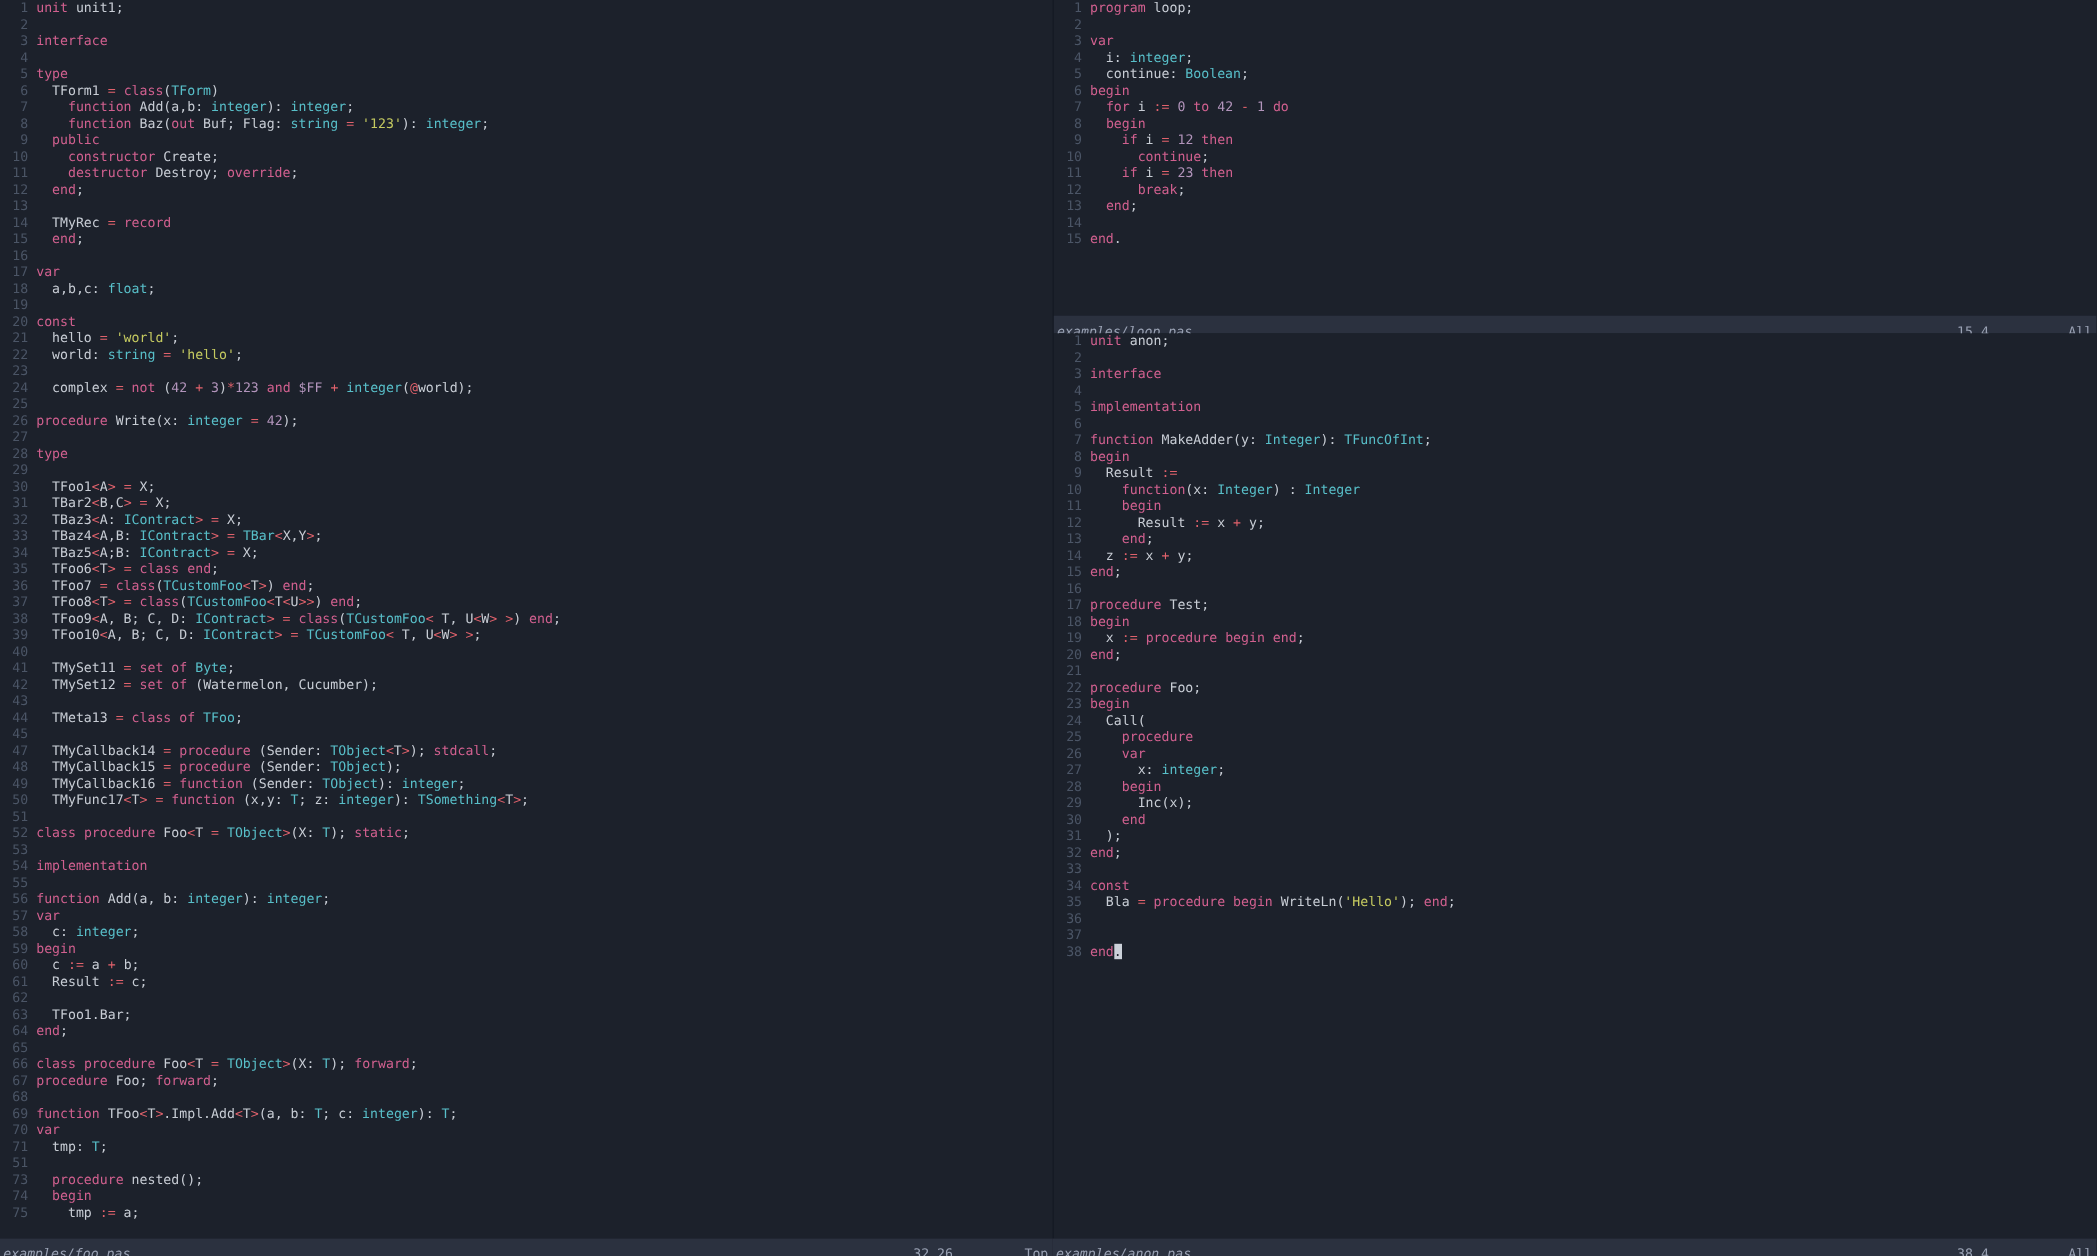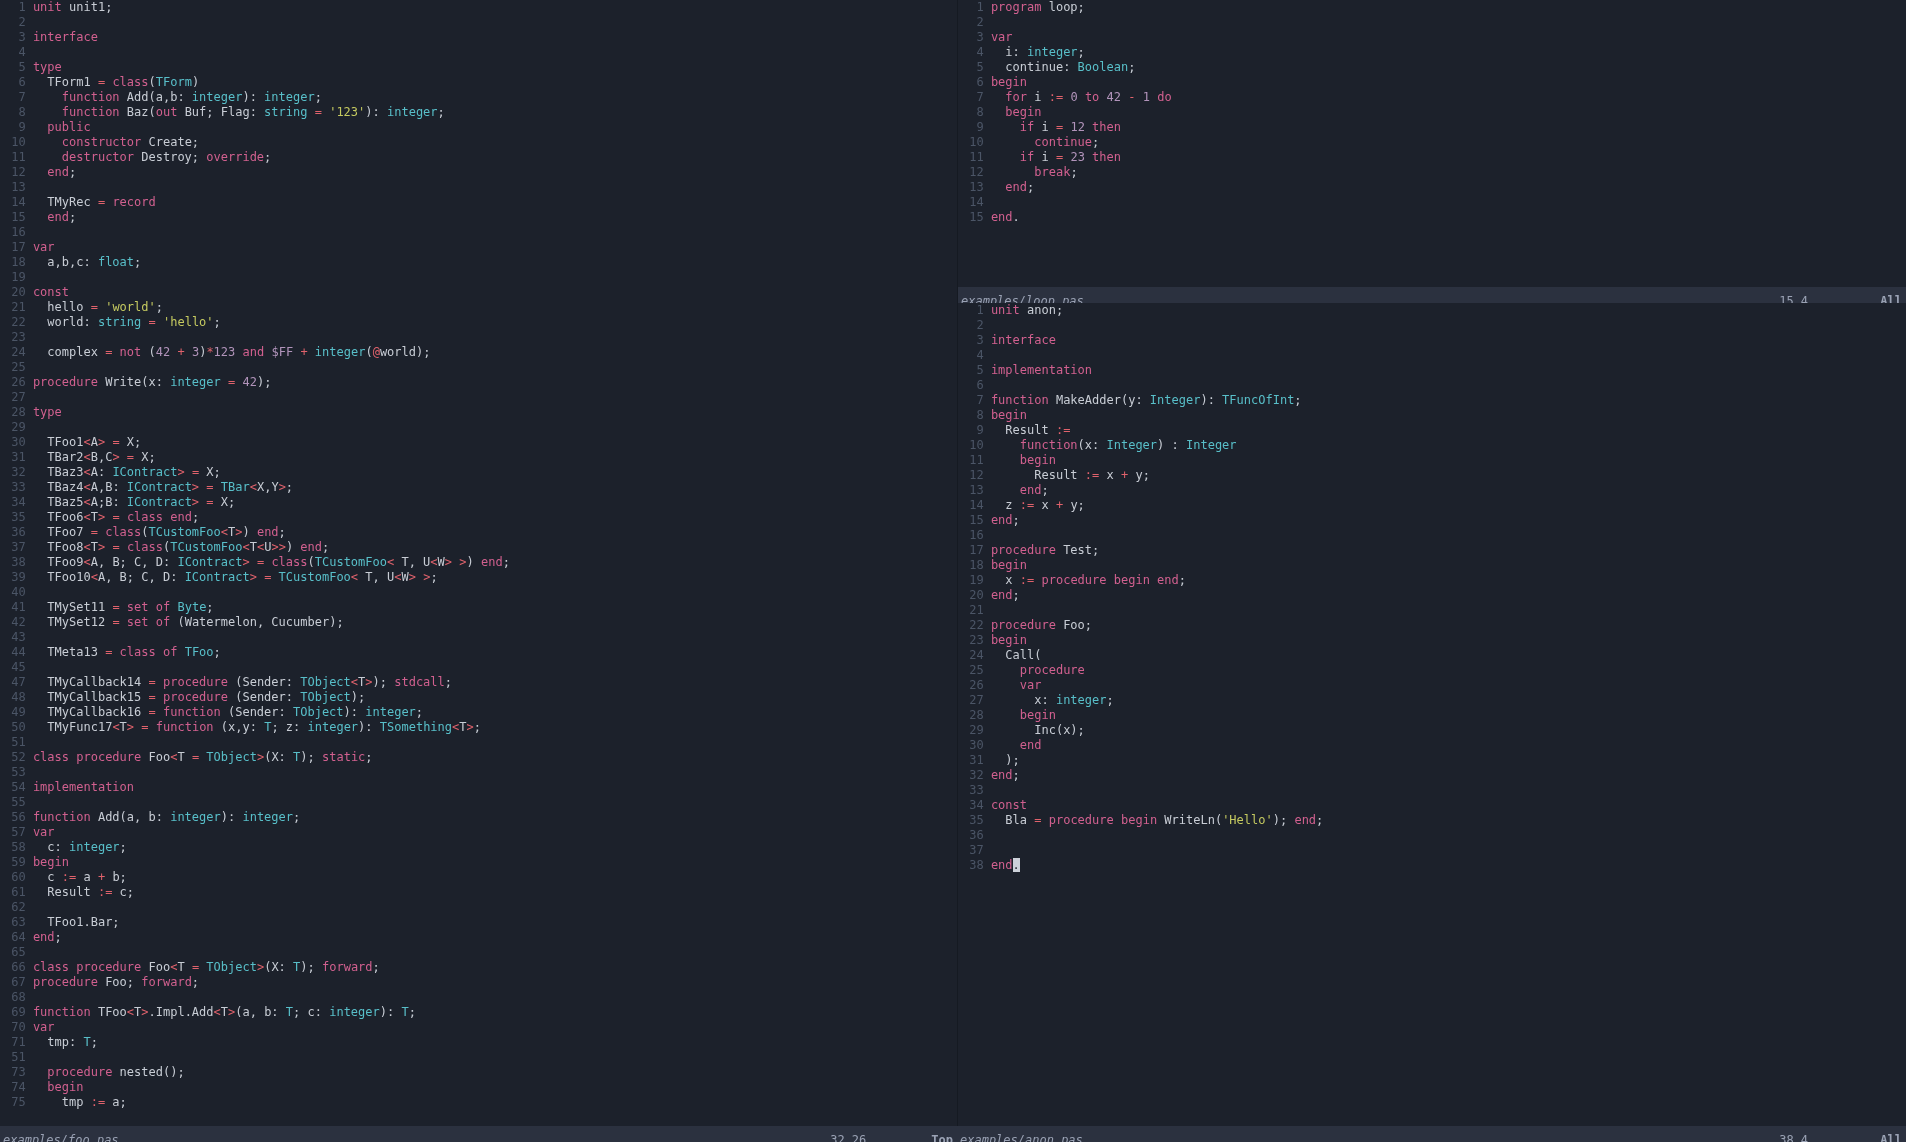--- a/index.html
+++ b/index.html
@@ -25,21 +25,21 @@
   .tok-c{background:var(--c-cursor-bg);color:var(--c-bg);}
   .vsep{background:var(--c-separator);grid-row:1;}
   .right-col{display:flex;flex-direction:column;grid-row:1;}
   #pane-foo{grid-row:1;grid-column:1;}
   #pane-loop{height:317px;}
   #pane-anon{height:909px;}
   .statusline{background:var(--c-statusline-bg);color:var(--c-statusline-fg);height:16px;line-height:16px;display:flex;justify-content:space-between;align-items:center;padding:11px 4px 0 3px;white-space:pre;flex:none;}
   .statusline .file{font-style:italic;}
   .sl-right{display:flex;}
   .sl-ruler{display:inline-block;width:14ch;text-align:left;}
-  .sl-scroll{display:inline-block;width:3ch;text-align:left;font-weight:bold;}
+  .sl-scroll{display:inline-block;width:3ch;text-align:left;}
   .bottom-bar{grid-row:2;grid-column:1 / span 3;display:flex;}
   .bottom-bar .statusline.sl-foo{width:957px;}
   .bottom-bar .statusline.sl-anon{width:949px;gap:48px;}
 </style>
 </head>
 <body>
 
 <div class="screen">
 
   <div class="pane" id="pane-foo">

